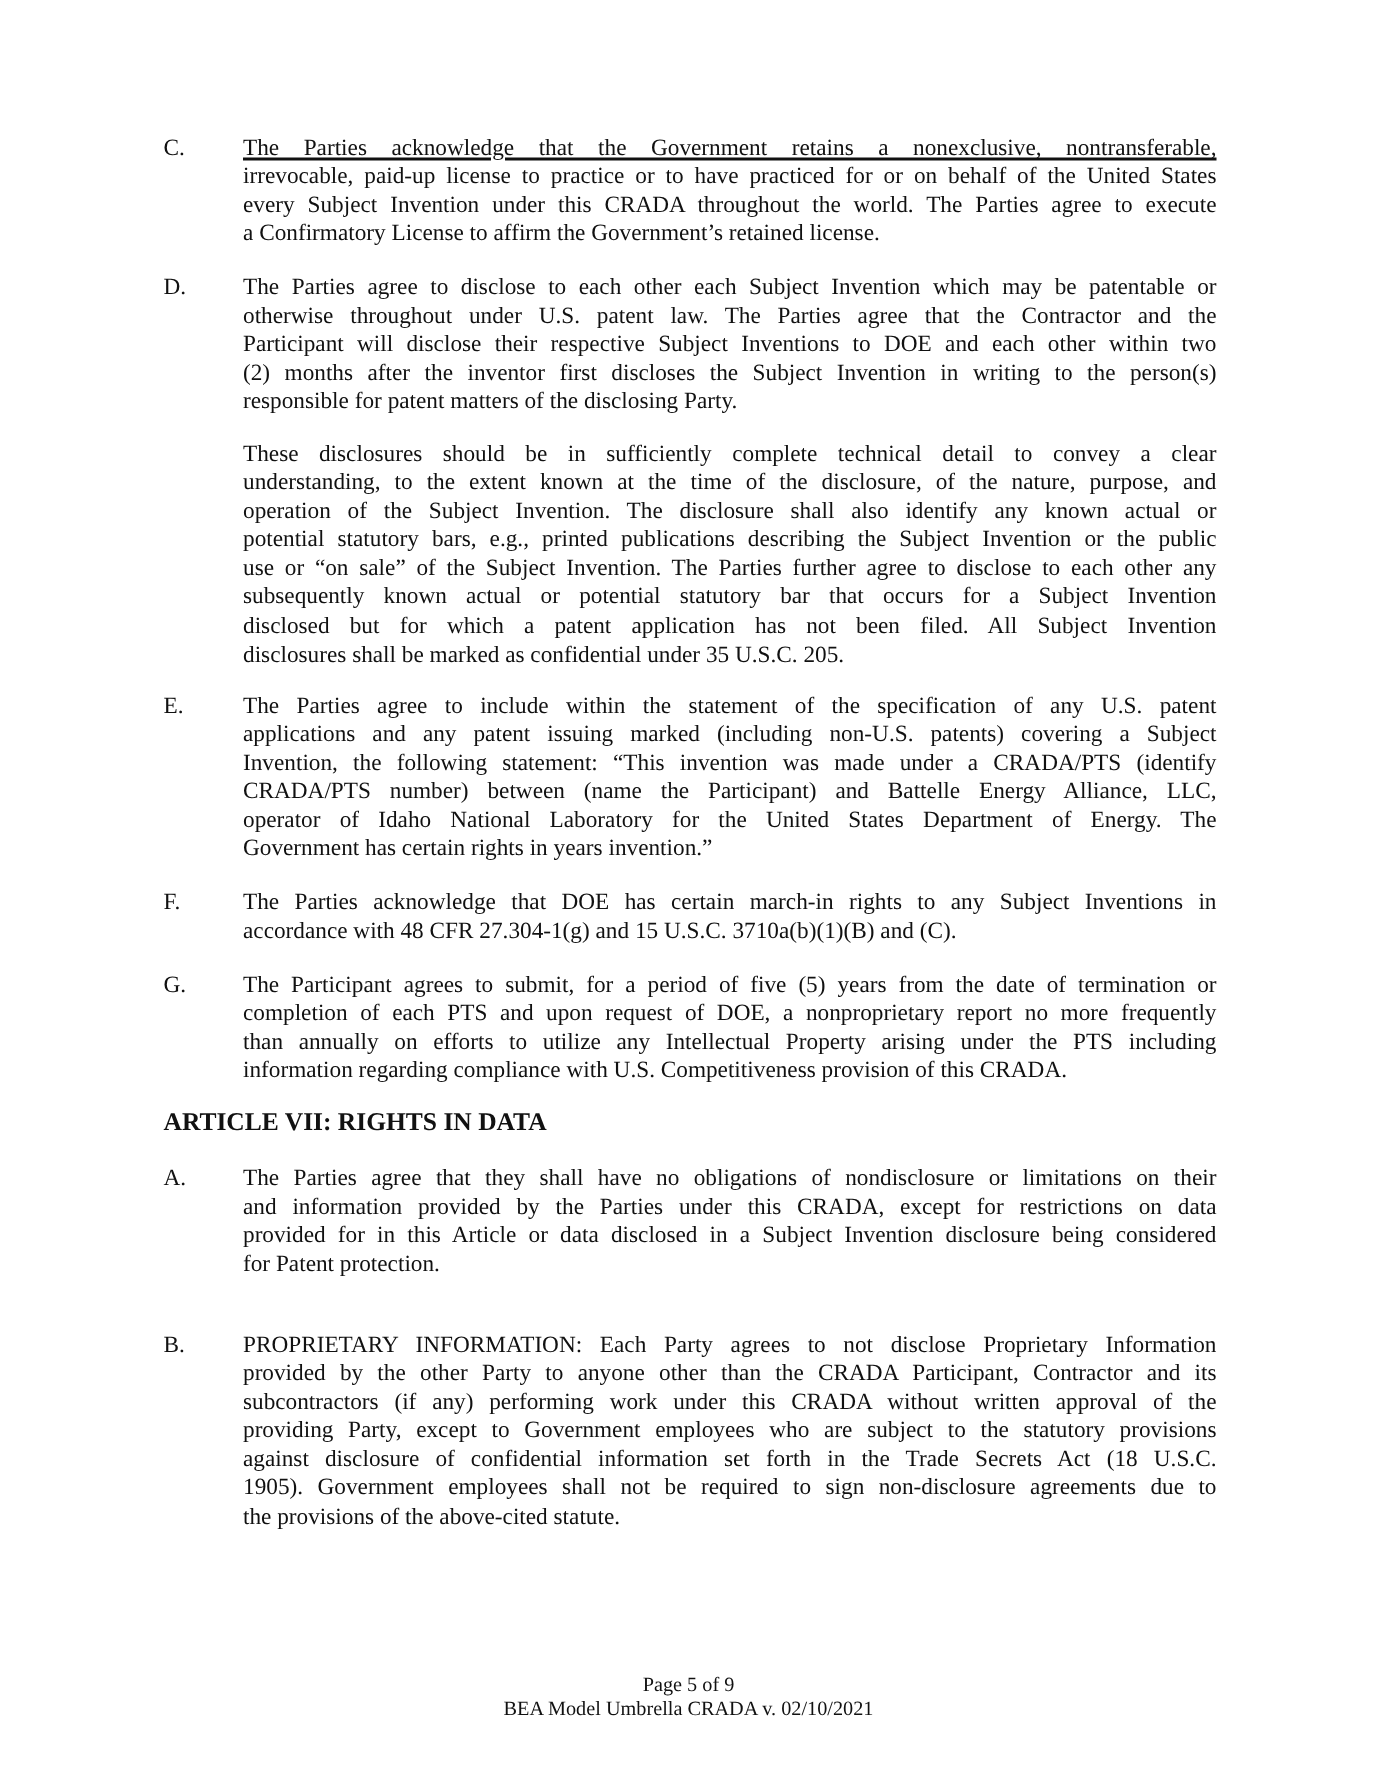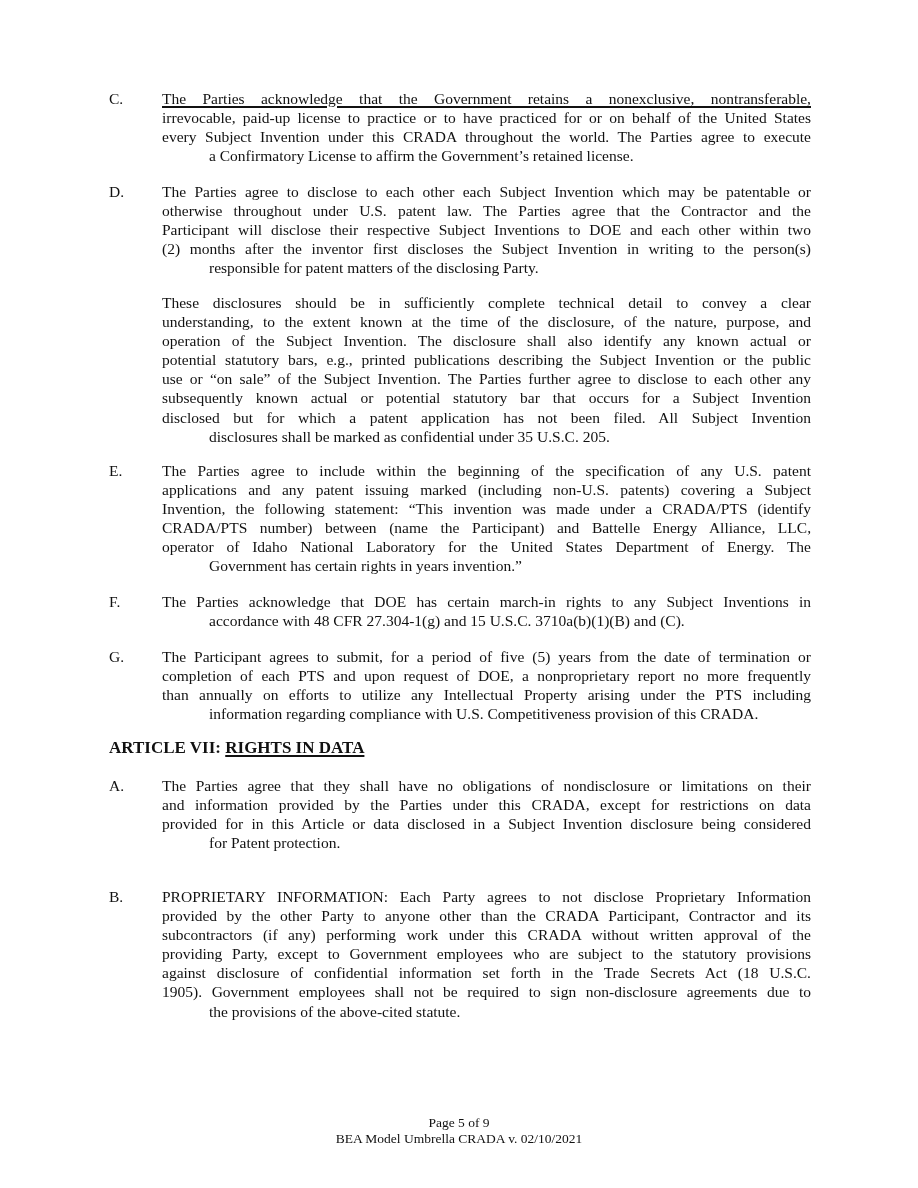--- a/index.html
+++ b/index.html
@@ -4,27 +4,27 @@
 <style>
   html, body { margin: 0; padding: 0; background: #ffffff; }
   body { width: 918px; height: 1188px; position: relative; overflow: hidden;
          font-family: "Liberation Serif", "DejaVu Serif", serif; color: #111; }
   .page { position: absolute; left: 0; top: 0; width: 918px; height: 1188px; }
   .item { position: absolute; left: 0; width: 918px; }
   .label { position: absolute; left: 109px; font-size: 15.5px; line-height: 19px; }
   .body { position: absolute; left: 162px; width: 649px; }
   .line { display: block; font-size: 15.5px; line-height: 19.1px; height: 19.1px;
           text-align: justify; text-align-last: justify; white-space: nowrap; overflow: visible; }
-  .line.last { text-align-last: left; margin-left: 47px; }
+  .line.last { text-align-last: left; }
   .line .inner { display: inline-block; width: 649px; text-align: justify; text-align-last: justify; white-space: normal; }
   .line.last .inner { text-align-last: left; }
   .u { text-underline-offset: 2px; }
   .u-first { text-decoration: underline; text-decoration-thickness: 2px; text-underline-offset: 2px; }
   .heading { position: absolute; left: 109px; top: 738px; font-size: 17px; font-weight: bold; line-height: 20px; }
-  .heading .hu { text-decoration: underline; text-decoration-thickness: 2px; text-underline-offset: 2px; }
+  .heading .hu { text-decoration-thickness: 2px; text-underline-offset: 2px; }
   .footer { position: absolute; left: 0; width: 918px; text-align: center; font-size: 13.5px; line-height: 16px; }
 </style>
 </head>
 <body>
 
 <div class="page">
 
   <div class="item" style="top:89px;">
     <span class="label">C.</span>
     <div class="body">
@@ -55,21 +55,21 @@
       <span class="line"><span class="inner">use or “on sale” of the Subject Invention. The Parties further agree to disclose to each other any</span></span>
       <span class="line"><span class="inner">subsequently known actual or potential statutory bar that occurs for a Subject Invention</span></span>
       <span class="line"><span class="inner">disclosed but for which a patent application has not been filed. All Subject Invention</span></span>
       <span class="line last"><span class="inner">disclosures shall be  marked as confidential under 35 U.S.C. 205.</span></span>
     </div>
   </div>
 
   <div class="item" style="top:461px;">
     <span class="label">E.</span>
     <div class="body">
-      <span class="line"><span class="inner">The Parties agree to include within the beginning of the specification of any U.S. patent</span></span>
+      <span class="line"><span class="inner">The Parties agree to include within the statement of the specification of any U.S. patent</span></span>
       <span class="line"><span class="inner">applications and any patent issuing marked (including non-U.S. patents) covering a Subject</span></span>
       <span class="line"><span class="inner">Invention, the following statement: “This invention was made under a CRADA/PTS (identify</span></span>
       <span class="line"><span class="inner">CRADA/PTS number) between (name the Participant) and Battelle Energy Alliance, LLC,</span></span>
       <span class="line"><span class="inner">operator of Idaho National Laboratory for the United States Department of Energy. The</span></span>
       <span class="line last"><span class="inner">Government has certain rights in years invention.”</span></span>
     </div>
   </div>
 
   <div class="item" style="top:592px;">
     <span class="label">F.</span>

